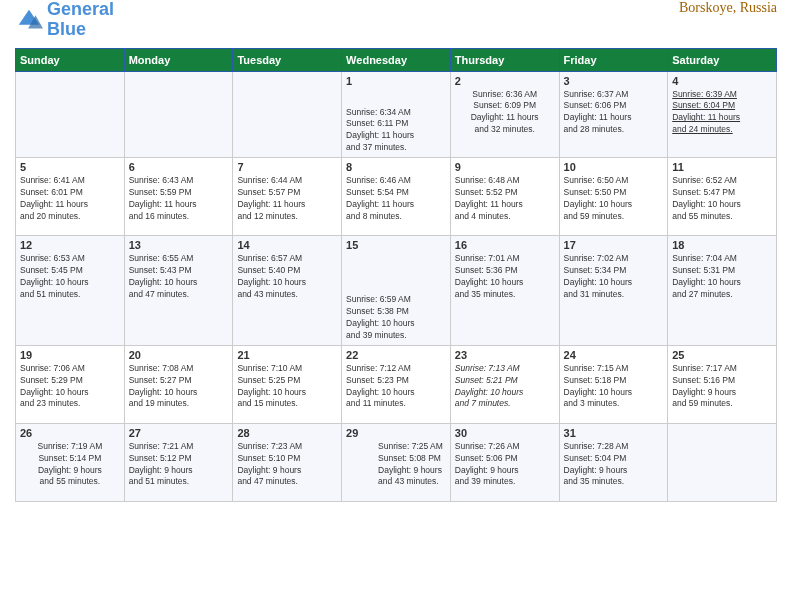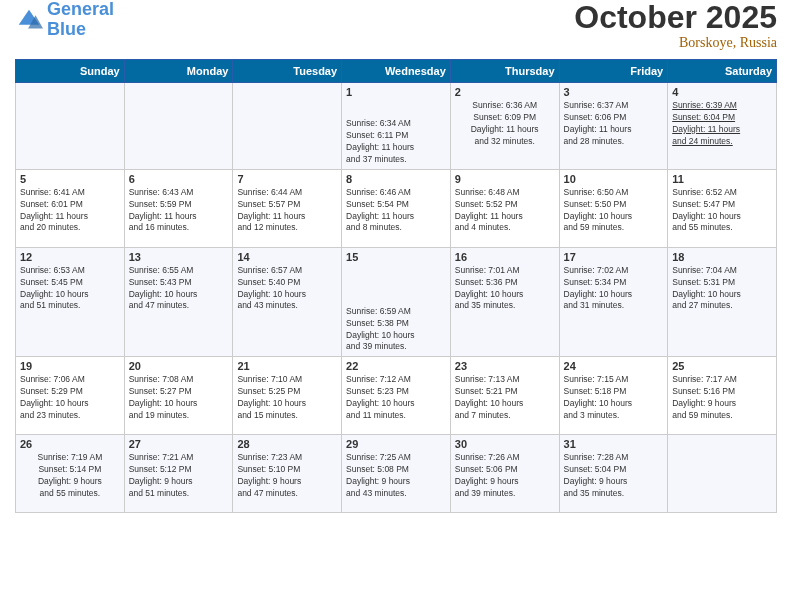--- a/index.html
+++ b/index.html
@@ -50,26 +50,26 @@
       font-size: 14px;
       color: #a16207;
       font-family: Liberation Serif, serif;
     }
     table {
       width: 100%;
       border-collapse: collapse;
       table-layout: fixed;
     }
     thead tr th {
-      background-color: #0369a1;
+      background-color: #15803d;
       color: white;
       font-size: 11px;
       font-weight: bold;
       padding: 5px 4px;
-      text-align: right;
+      text-align: left;
       border: 1px solid #2a5aaa;
     }
     tbody tr td {
       border: 1px solid #ccc;
       vertical-align: top;
       padding: 3px 4px;
       font-size: 9px;
       color: #333;
       height: 78px;
     }
@@ -101,21 +101,20 @@
       <svg class="logo-icon" viewBox="0 0 30 30">
         <polygon points="15,4 26,20 4,20" fill="#4a90d9"></polygon>
         <polygon points="22,10 30,24 14,24" fill="#2a6aaa" opacity="0.7"></polygon>
       </svg>
       <div class="logo-text">
         <div><span>General</span></div>
         <div><span style="color:#4a90d9">Blue</span></div>
       </div>
     </div>
     <div class="title-block">
-      <div class="month-title">October 2025</div>
       <div class="location">Borskoye, Russia</div>
     </div>
   </div>
 
   <table>
     <thead>
       <tr>
         <th>Sunday</th>
         <th>Monday</th>
         <th>Tuesday</th>
@@ -285,21 +284,21 @@
           </td>
           <td>
             <span class="day-number">22</span>
             <div class="day-info" style="white-space: pre-line;">Sunrise: 7:12 AM
 Sunset: 5:23 PM
 Daylight: 10 hours
 and 11 minutes.</div>
           </td>
           <td>
             <span class="day-number">23</span>
-            <div class="day-info" style="white-space: pre-line;">Sunrise: 7:13 AM
+            <div class="day-info" style="white-space: pre-line; font-style: italic;">Sunrise: 7:13 AM
 Sunset: 5:21 PM
 Daylight: 10 hours
 and 7 minutes.</div>
           </td>
           <td>
             <span class="day-number">24</span>
             <div class="day-info" style="white-space: pre-line;">Sunrise: 7:15 AM
 Sunset: 5:18 PM
 Daylight: 10 hours
 and 3 minutes.</div>
@@ -329,21 +328,21 @@
           </td>
           <td>
             <span class="day-number">28</span>
             <div class="day-info" style="white-space: pre-line;">Sunrise: 7:23 AM
 Sunset: 5:10 PM
 Daylight: 9 hours
 and 47 minutes.</div>
           </td>
           <td>
             <span class="day-number">29</span>
-            <div class="day-info" style="white-space: pre-line;">Sunrise: 7:25 AM
+            <div class="day-info" style="white-space: pre-line; margin-left: 32px;">Sunrise: 7:25 AM
 Sunset: 5:08 PM
 Daylight: 9 hours
 and 43 minutes.</div>
           </td>
           <td>
             <span class="day-number">30</span>
             <div class="day-info" style="white-space: pre-line;">Sunrise: 7:26 AM
 Sunset: 5:06 PM
 Daylight: 9 hours
 and 39 minutes.</div>

